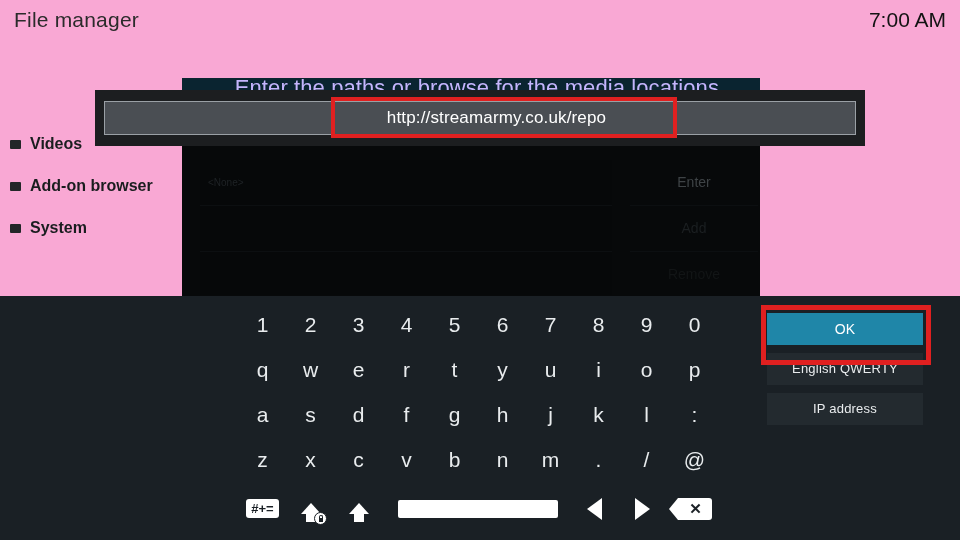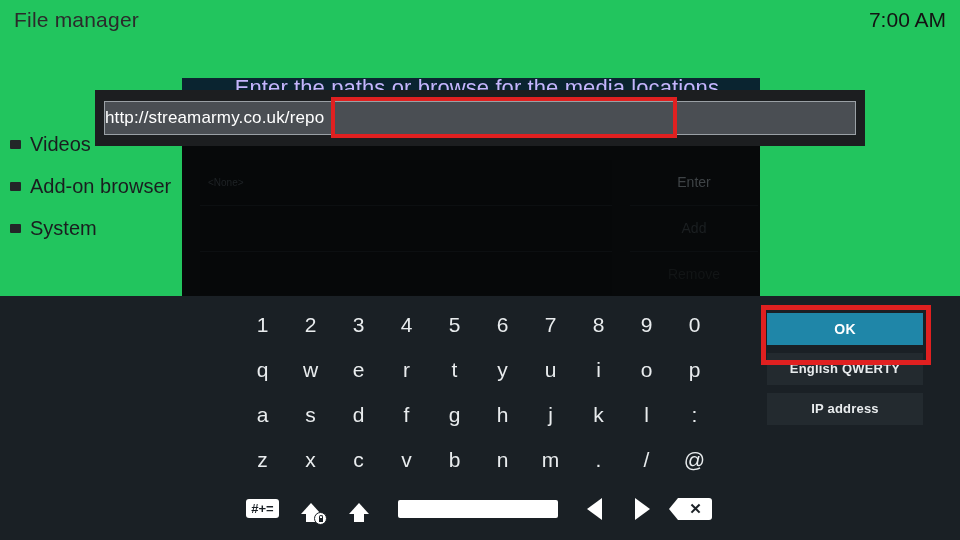--- a/index.html
+++ b/index.html
@@ -15,21 +15,21 @@
     font-family: "Liberation Sans", sans-serif;
     color: #e8eaec;
     position: relative;
     -webkit-font-smoothing: antialiased;
   }
 
   
   .bg-layer {
     position: absolute;
     inset: 0;
-    background: #22c55e;
+    background: #f9a8d4;
     z-index: 0;
   }
   .bg-title {
     position: absolute;
     left: 14px;
     top: 8px;
     font-size: 21px;
     color: #2b2b2b;
     letter-spacing: .2px;
     white-space: nowrap;
@@ -47,22 +47,23 @@
     left: 10px;
     top: 125px;
     width: 180px;
   }
   .bg-side-item {
     display: flex;
     align-items: center;
     height: 38px;
     margin-bottom: 4px;
     color: #1a1d1f;
-    font-size: 20px;
+    font-size: 16px;
     white-space: nowrap;
+    font-weight: bold;
   }
   .bg-side-dot {
     width: 11px;
     height: 9px;
     background: #232628;
     margin-right: 9px;
     flex: 0 0 auto;
     border-radius: 1px;
   }
 
@@ -149,21 +150,22 @@
     position: absolute;
     left: 9px;
     top: 11px;
     width: 752px;
     height: 34px;
     background: #4a4e53;
     border: 1px solid #9aa0a5;
     box-sizing: border-box;
     display: flex;
     align-items: center;
-    justify-content: flex-start;
+    justify-content: center;
+    padding-left: 33px;
   }
   .edit-value {
     font-size: 17px;
     color: #ffffff;
     white-space: nowrap;
     letter-spacing: .15px;
   }
 
   .red-box-input {
     position: absolute;
@@ -329,21 +331,21 @@
     left: 767px;
     top: 313px;
     width: 156px;
     z-index: 8;
   }
   .act-btn {
     height: 32px;
     line-height: 32px;
     text-align: center;
     font-size: 13px;
-    font-weight: bold;
+    font-weight: normal;
     color: #e9ecee;
     background: #232a2f;
     margin-bottom: 8px;
     cursor: default;
     letter-spacing: .2px;
   }
   .act-btn.primary {
     background: #1f86a8;
     color: #ffffff;
     font-size: 14px;

